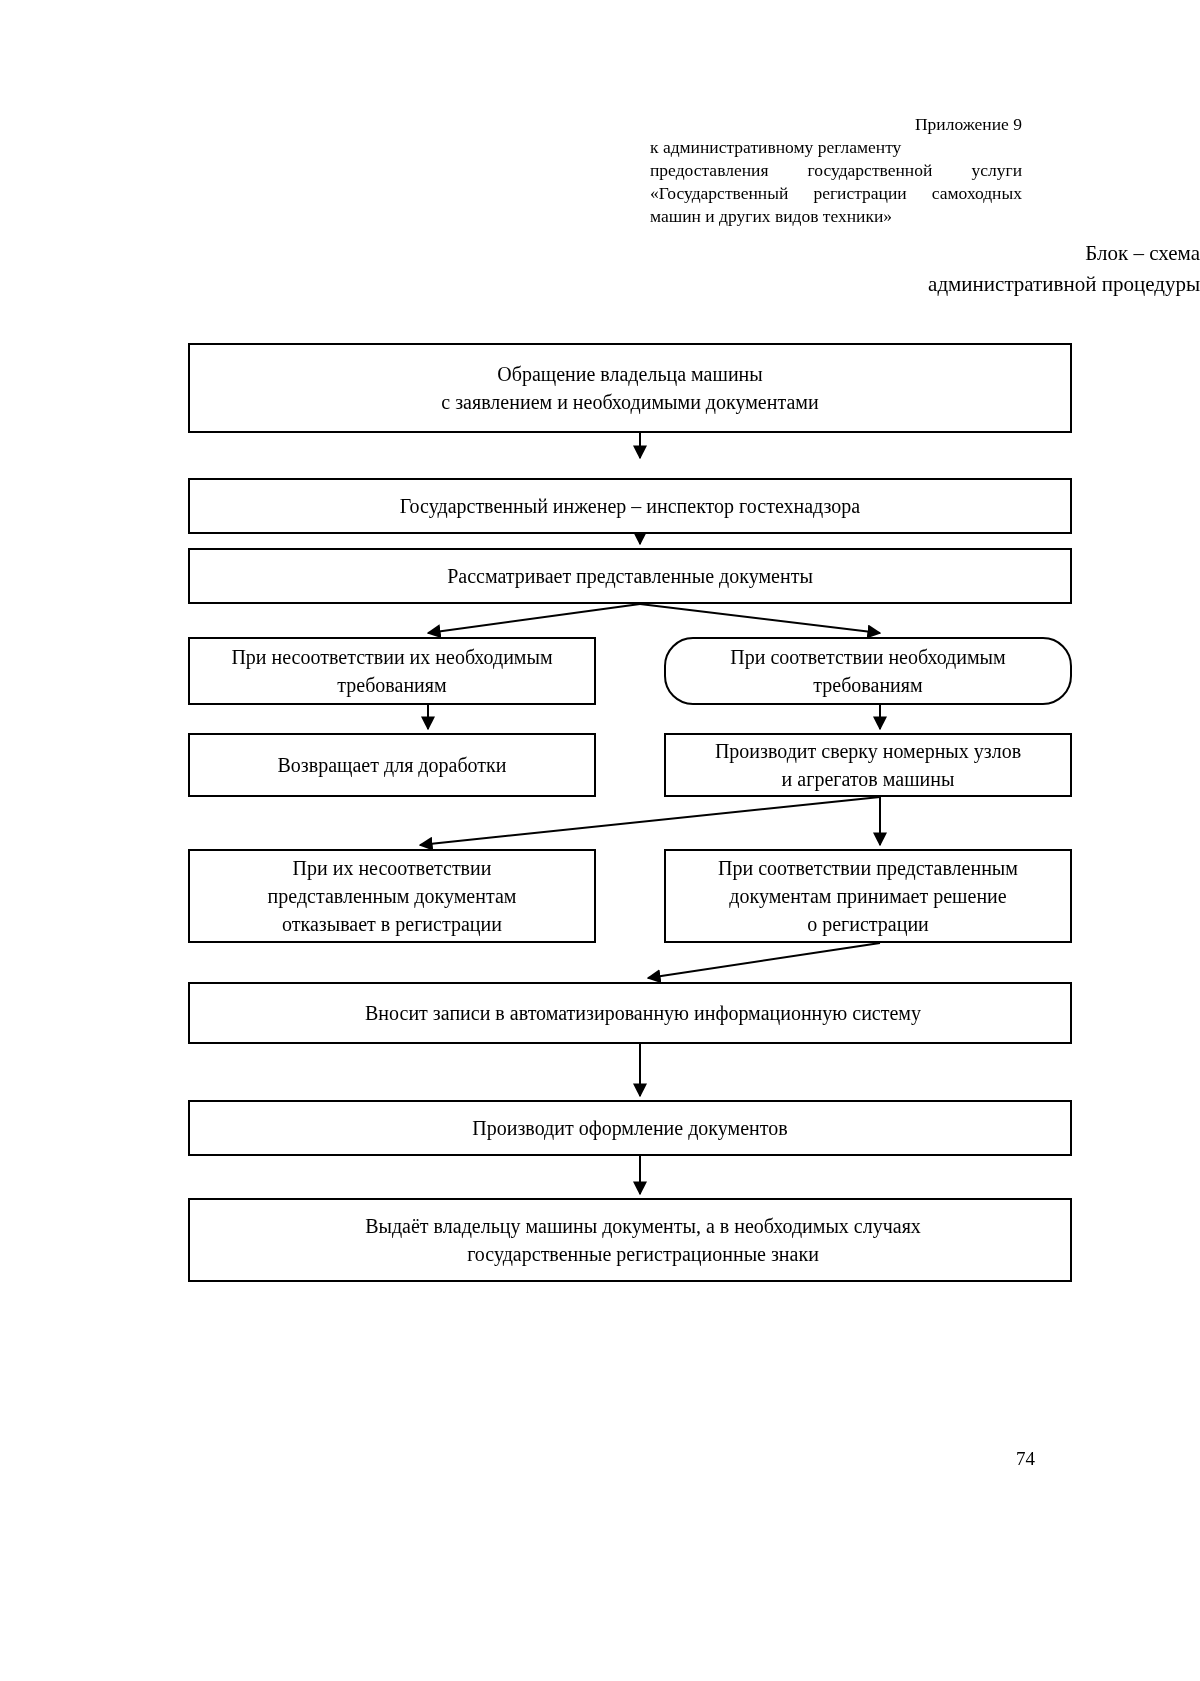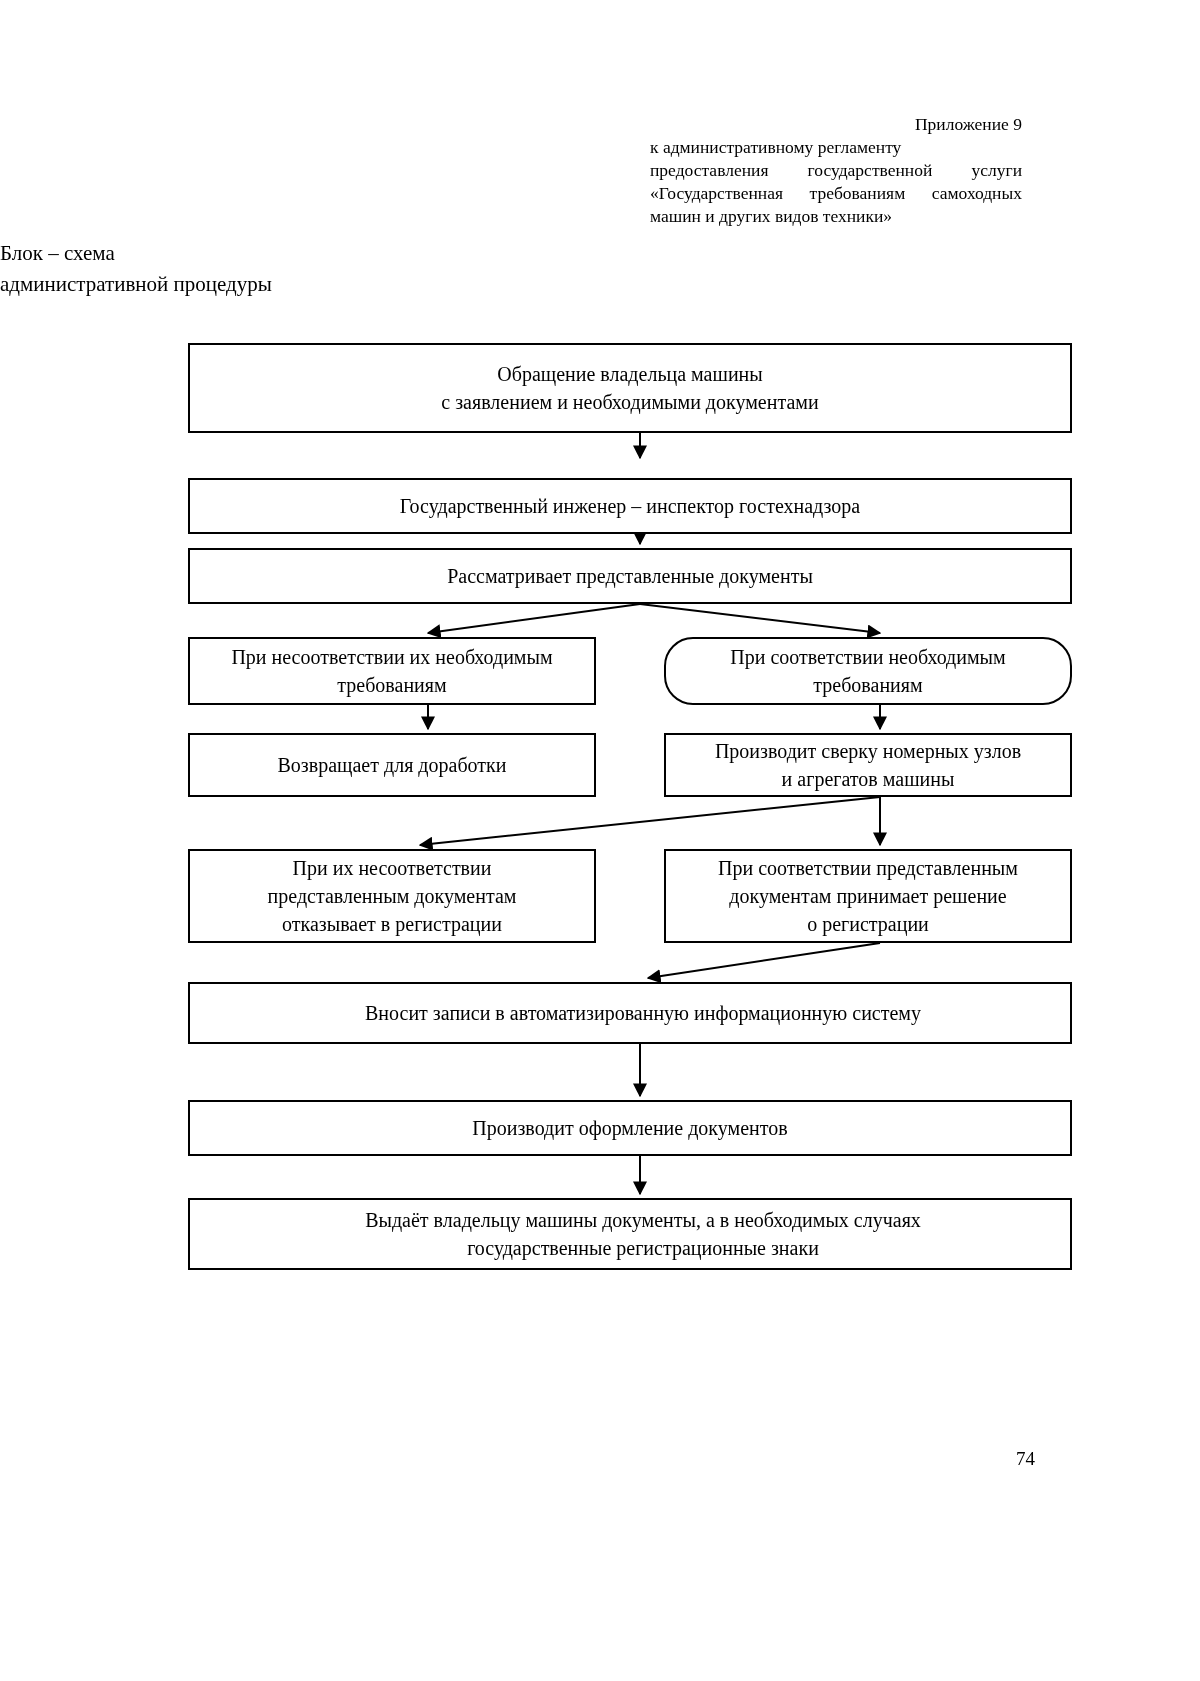--- a/index.html
+++ b/index.html
@@ -47,21 +47,21 @@
     white-space: normal;
   }
   .appendix-header .ln-5 { text-align: left; }
 
   
   .doc-title {
     position: absolute;
     top: 238px;
     left: 0;
     width: 1200px;
-    text-align: left;
+    text-align: right;
     font-size: 21px;
     line-height: 31px;
   }
   .doc-title .t-line { display: block; }
 
   
   .flow {
     position: absolute;
     top: 0;
     left: 0;
@@ -105,42 +105,42 @@
   .n-match-req   { left: 664px; top: 637px;  width: 408px; height: 68px; border-radius: 29px; }
 
   .n-return      { left: 188px; top: 733px;  width: 408px; height: 64px; }
   .n-verify      { left: 664px; top: 733px;  width: 408px; height: 64px; }
 
   .n-refuse      { left: 188px; top: 849px;  width: 408px; height: 94px; }
   .n-decision    { left: 664px; top: 849px;  width: 408px; height: 94px; }
 
   .n-ais         { left: 188px; top: 982px;  width: 884px; height: 62px; padding-left: 36px; }
   .n-prepare     { left: 188px; top: 1100px; width: 884px; height: 56px; }
-  .n-issue       { left: 188px; top: 1198px; width: 884px; height: 72px; padding-left: 36px; }
+  .n-issue       { left: 188px; top: 1198px; width: 884px; height: 84px; padding-left: 36px; }
 
   
   .page-number {
     position: absolute;
     top: 1448px;
     left: 0;
     width: 1035px;
     text-align: right;
     font-size: 19px;
   }
 </style>
 </head>
 <body>
 
 <div class="page">
 
   <div class="appendix-header">
     <span class="line ln-1">Приложение 9</span>
     <span class="line ln-2">к административному регламенту</span>
     <span class="line ln-3">предоставления государственной услуги</span>
-    <span class="line ln-4">«Государственная требованиям самоходных</span>
+    <span class="line ln-4">«Государственный регистрации самоходных</span>
     <span class="line ln-5">машин и других видов техники»</span>
   </div>
 
   <div class="doc-title">
     <span class="t-line">Блок – схема</span>
     <span class="t-line">административной процедуры</span>
   </div>
 
   <div class="flow">
 

